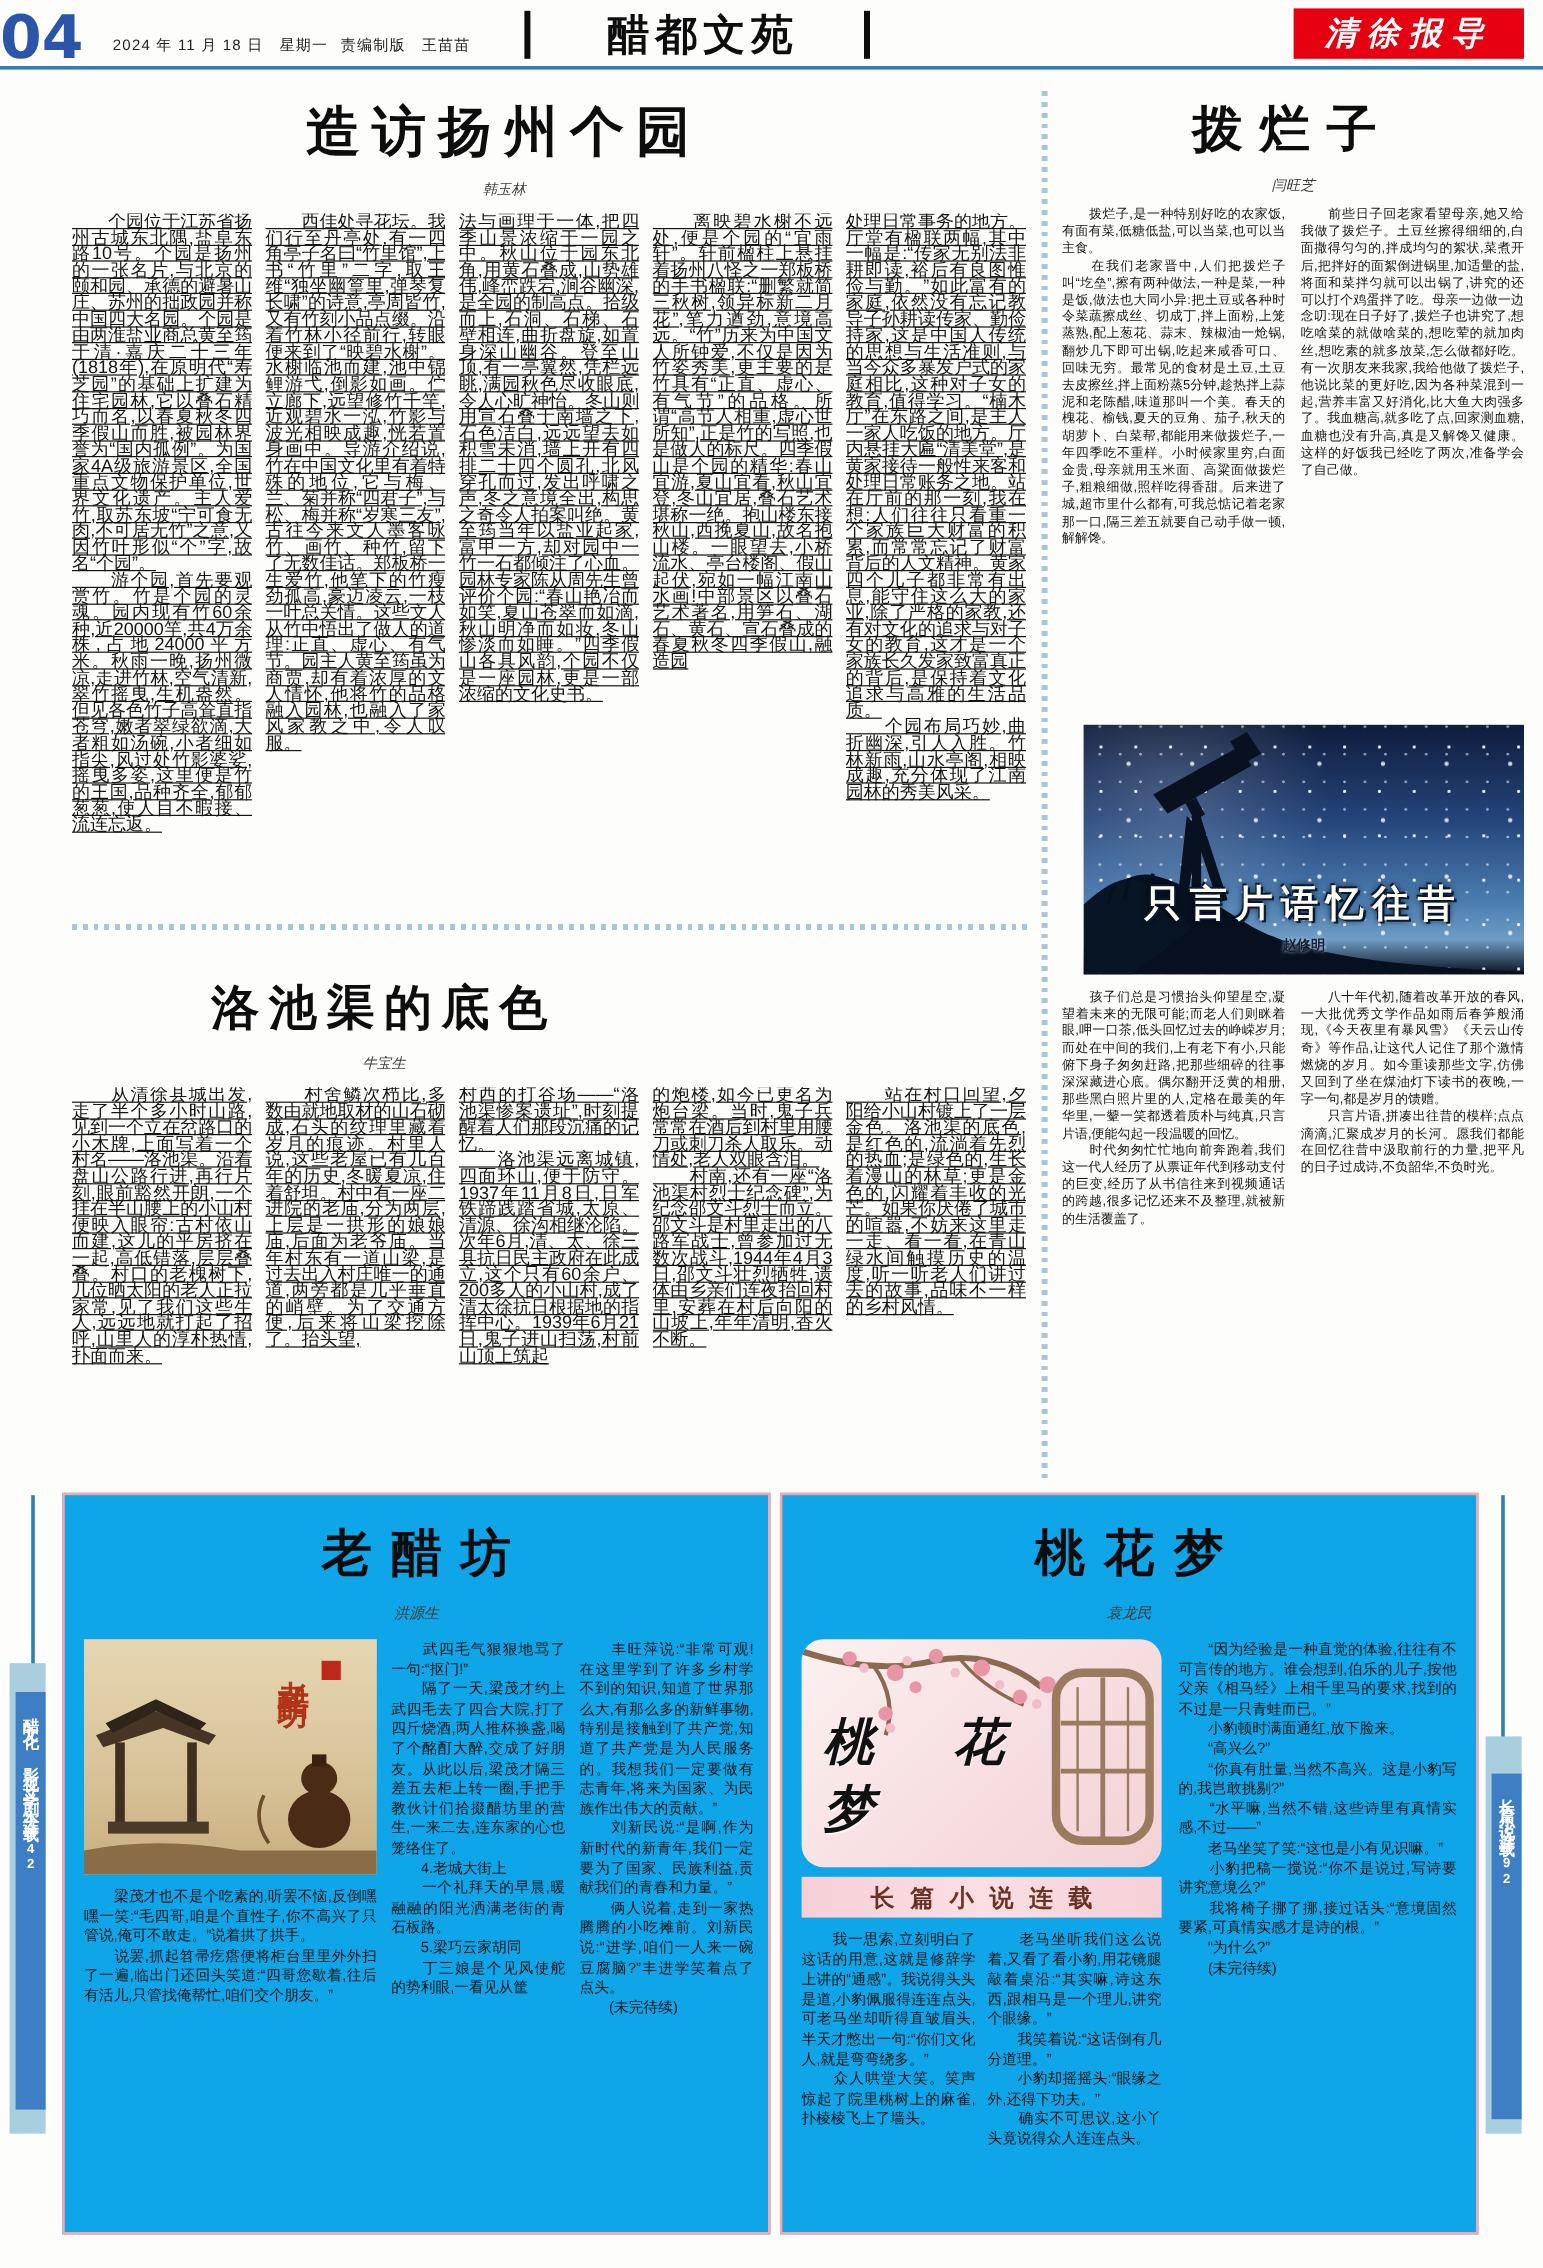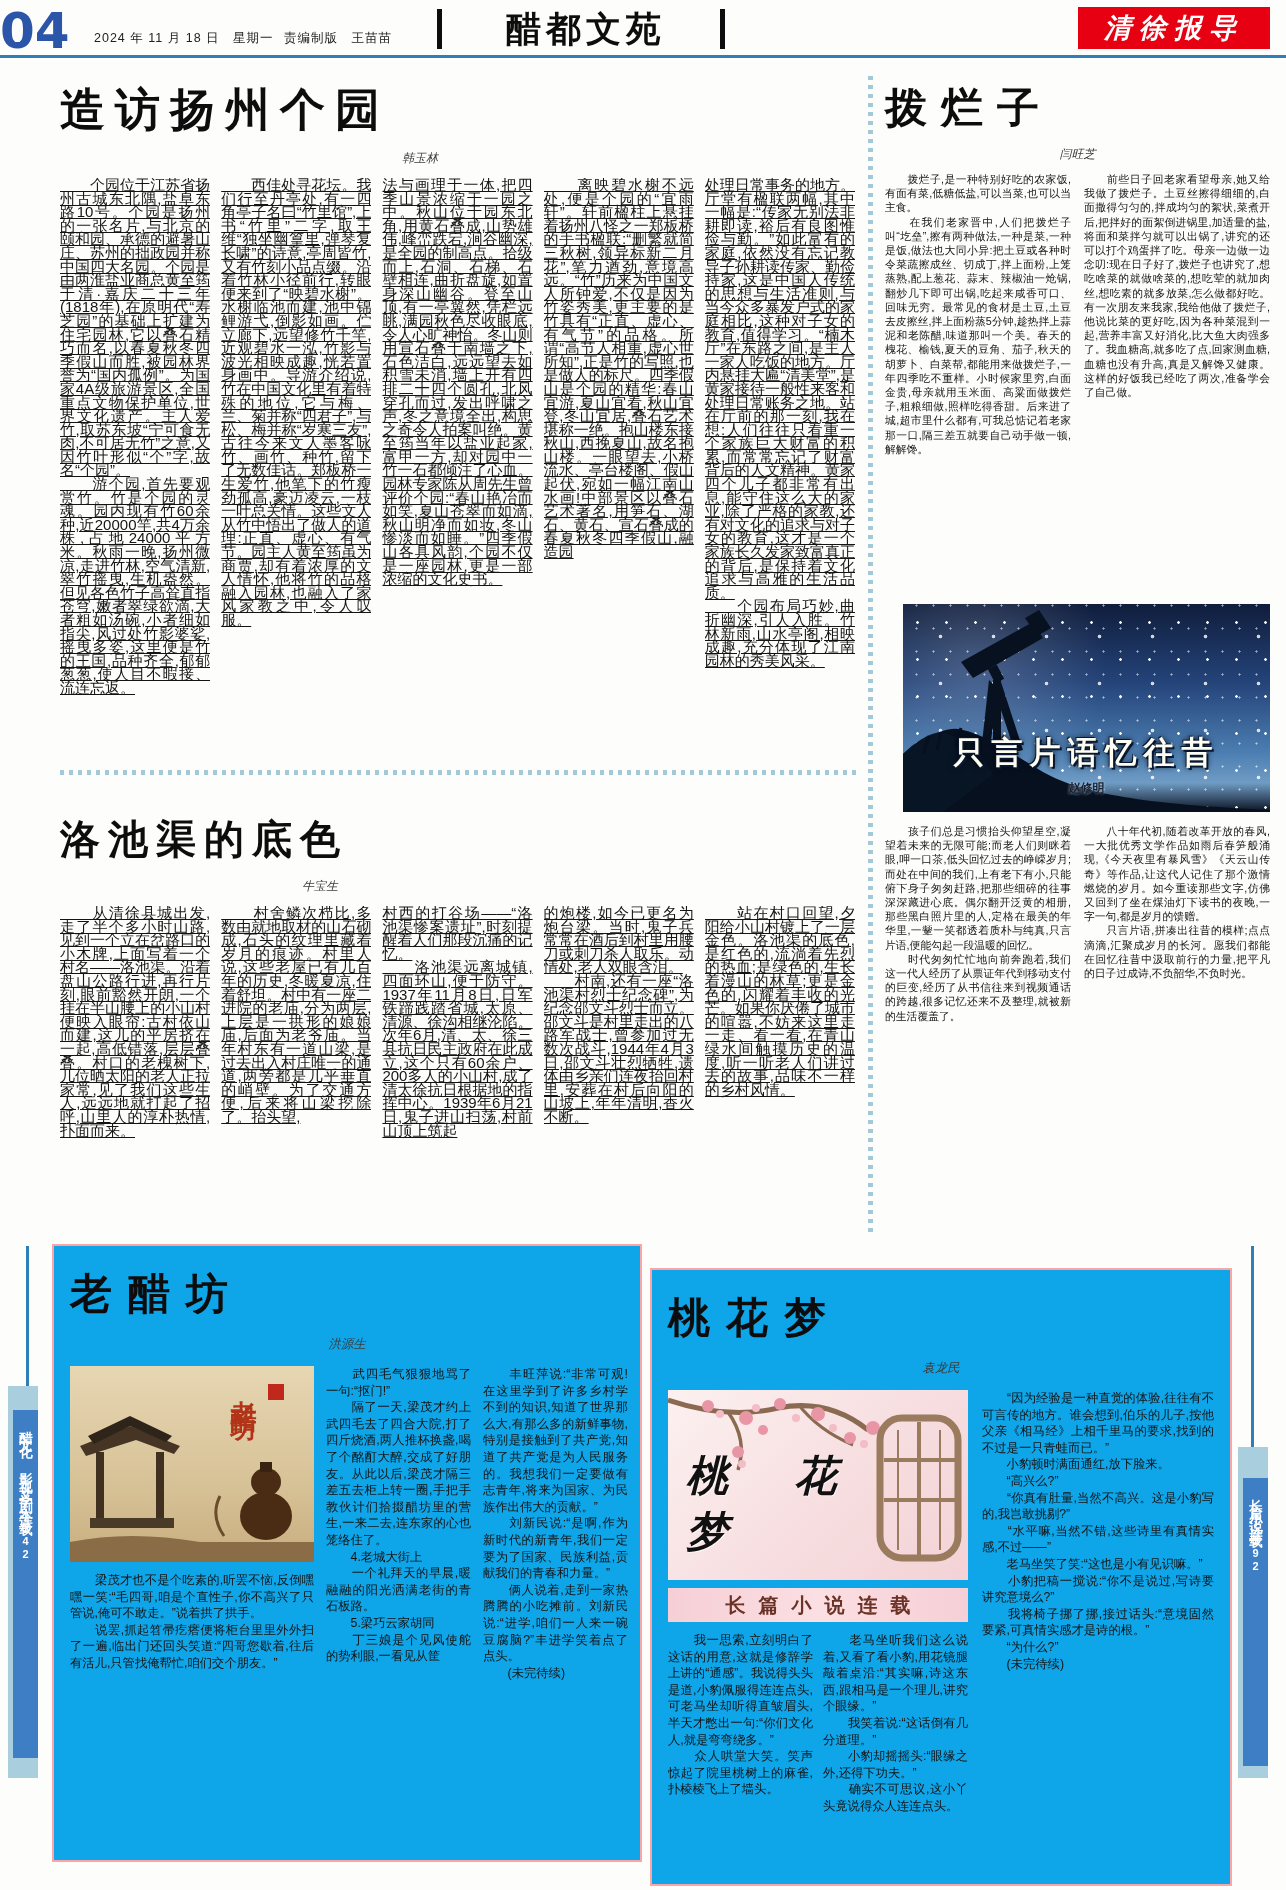--- a/index.html
+++ b/index.html
@@ -11,21 +11,21 @@
   .dateline{left:94px;top:30px;font-size:12.5px;color:#222;letter-spacing:1px;}
   .editorline{left:284px;top:30px;font-size:12.5px;color:#222;letter-spacing:1px;}
   .secbar{top:9px;width:5px;height:40px;background:#0d0d0d;}
   .sectitle{left:448px;top:6px;width:276px;text-align:center;font-size:35px;font-weight:900;
             letter-spacing:5px;color:#0d0d0d;font-family:"DejaVu Sans",sans-serif;}
   .masthead{left:1078px;top:7px;width:192px;height:42px;background:#e60012;color:#fff;
             display:flex;align-items:center;justify-content:center;font-size:27px;font-weight:700;
             font-family:"DejaVu Serif",serif;font-style:italic;letter-spacing:8px;}
   .headrule{left:0;top:55px;width:1286px;height:3px;background:#2e7fb5;}
   
-  .atitle{font-weight:900;color:#0d0d0d;text-align:left;font-family:"DejaVu Sans",sans-serif;}
+  .atitle{font-weight:900;color:#0d0d0d;text-align:center;font-family:"DejaVu Sans",sans-serif;}
   .aauthor{text-align:center;color:#3c3c3c;font-family:"DejaVu Serif",serif;font-style:italic;}
   .cols{display:flex;}
   .ncol{flex:1;overflow:hidden;text-align:justify;white-space:pre-line;color:#141414;}
   .main-col{font-size:15px;line-height:13.6px;text-decoration:underline;}
   .wide-col{font-size:10.8px;line-height:14.2px;}
   
   .vdiv{width:5px;background:repeating-linear-gradient(0deg,#a3c9d8 0 4px,transparent 4px 9px);}
   .hdiv{height:5px;background:repeating-linear-gradient(90deg,#a3c9d8 0 4px,transparent 4px 9px);}
   
   .starimg{left:903px;top:604px;width:367px;height:208px;overflow:hidden;
@@ -49,21 +49,21 @@
   .lcf-grid{position:absolute;left:16px;top:120px;width:558px;height:484px;display:grid;
             grid-template-columns:244px 1fr 1fr;grid-template-rows:196px 1fr;gap:10px 12px;}
   .thm-grid{position:absolute;left:16px;top:120px;width:546px;height:484px;display:grid;
             grid-template-columns:300px 1fr;gap:0 14px;}
   
   .cufang{position:relative;overflow:hidden;background:linear-gradient(180deg,#e6d6b2 0%,#d9c49a 55%,#c8ae7f 100%);}
   .cf-title{position:absolute;right:52px;top:14px;writing-mode:vertical-rl;text-orientation:upright;
       color:#b23418;font-size:26px;font-weight:900;letter-spacing:6px;font-family:"DejaVu Serif",serif;}
   .cf-seal{position:absolute;right:30px;top:18px;width:16px;height:16px;background:#c0281c;}
   
-  .peach{position:relative;overflow:hidden;background:linear-gradient(135deg,#fcf1f0 0%,#f7dee0 55%,#f3d2d6 100%);}
+  .peach{position:relative;overflow:hidden;background:linear-gradient(135deg,#fcf1f0 0%,#f7dee0 55%,#f3d2d6 100%);border-radius:18px;}
   .th-title{position:absolute;left:18px;top:58px;font-size:42px;font-weight:900;color:#111;
       font-family:"DejaVu Serif",serif;font-style:italic;letter-spacing:26px;text-shadow:1px 1px 0 rgba(255,255,255,.6);}
   .th-banner{margin-top:8px;height:34px;background:linear-gradient(90deg,#f6cfd6,#fbdfe3 50%,#f6cfd6);
       display:flex;align-items:center;justify-content:center;font-size:20px;font-weight:900;
       color:#6b3226;letter-spacing:13px;text-indent:13px;font-family:"DejaVu Sans",sans-serif;}
   .th-subcols{margin-top:10px;display:flex;gap:10px;height:228px;}
   
   .vline{width:3px;background:#2e7fb5;}
   .strip-light{background:#a9cedd;}
   .strip-dark{background:#3d7ec4;color:#fff;display:flex;flex-direction:column;align-items:center;}
@@ -182,21 +182,21 @@
 　　一个礼拜天的早晨,暖融融的阳光洒满老街的青石板路。
 　　5.梁巧云家胡同
 　　丁三娘是个见风使舵的势利眼,一看见从筐</div>
       <div class="box-col" style="grid-column:3;grid-row:1/3;">　　丰旺萍说:“非常可观!在这里学到了许多乡村学不到的知识,知道了世界那么大,有那么多的新鲜事物,特别是接触到了共产党,知道了共产党是为人民服务的。我想我们一定要做有志青年,将来为国家、为民族作出伟大的贡献。”
 　　刘新民说:“是啊,作为新时代的新青年,我们一定要为了国家、民族利益,贡献我们的青春和力量。”
 　　俩人说着,走到一家热腾腾的小吃摊前。刘新民说:“进学,咱们一人来一碗豆腐脑?”丰进学笑着点了点头。
 　　(未完待续)</div>
     </div>
   </div>
 
-  <div class="abs nbox" style="left:650px;top:1244px;width:578px;height:614px;margin-top:24px;">
+  <div class="abs nbox" style="left:650px;top:1244px;width:578px;height:614px;">
     <div class="atitle box-title">桃花梦</div>
     <div class="aauthor box-author">袁龙民</div>
     <div class="thm-grid">
       <div style="grid-column:1;">
         <div class="peach" style="width:300px;height:190px;">
           <svg width="300" height="190" viewBox="0 0 300 190" style="position:absolute;left:0;top:0;">
             <path d="M0,10 Q60,30 110,18 Q160,8 200,40" stroke="#8a6a50" stroke-width="5" fill="none"></path>
             <path d="M60,22 Q80,50 70,80" stroke="#8a6a50" stroke-width="3.5" fill="none"></path>
             <path d="M130,14 Q150,40 185,55" stroke="#8a6a50" stroke-width="3" fill="none"></path>
             <g fill="#e895a5">

